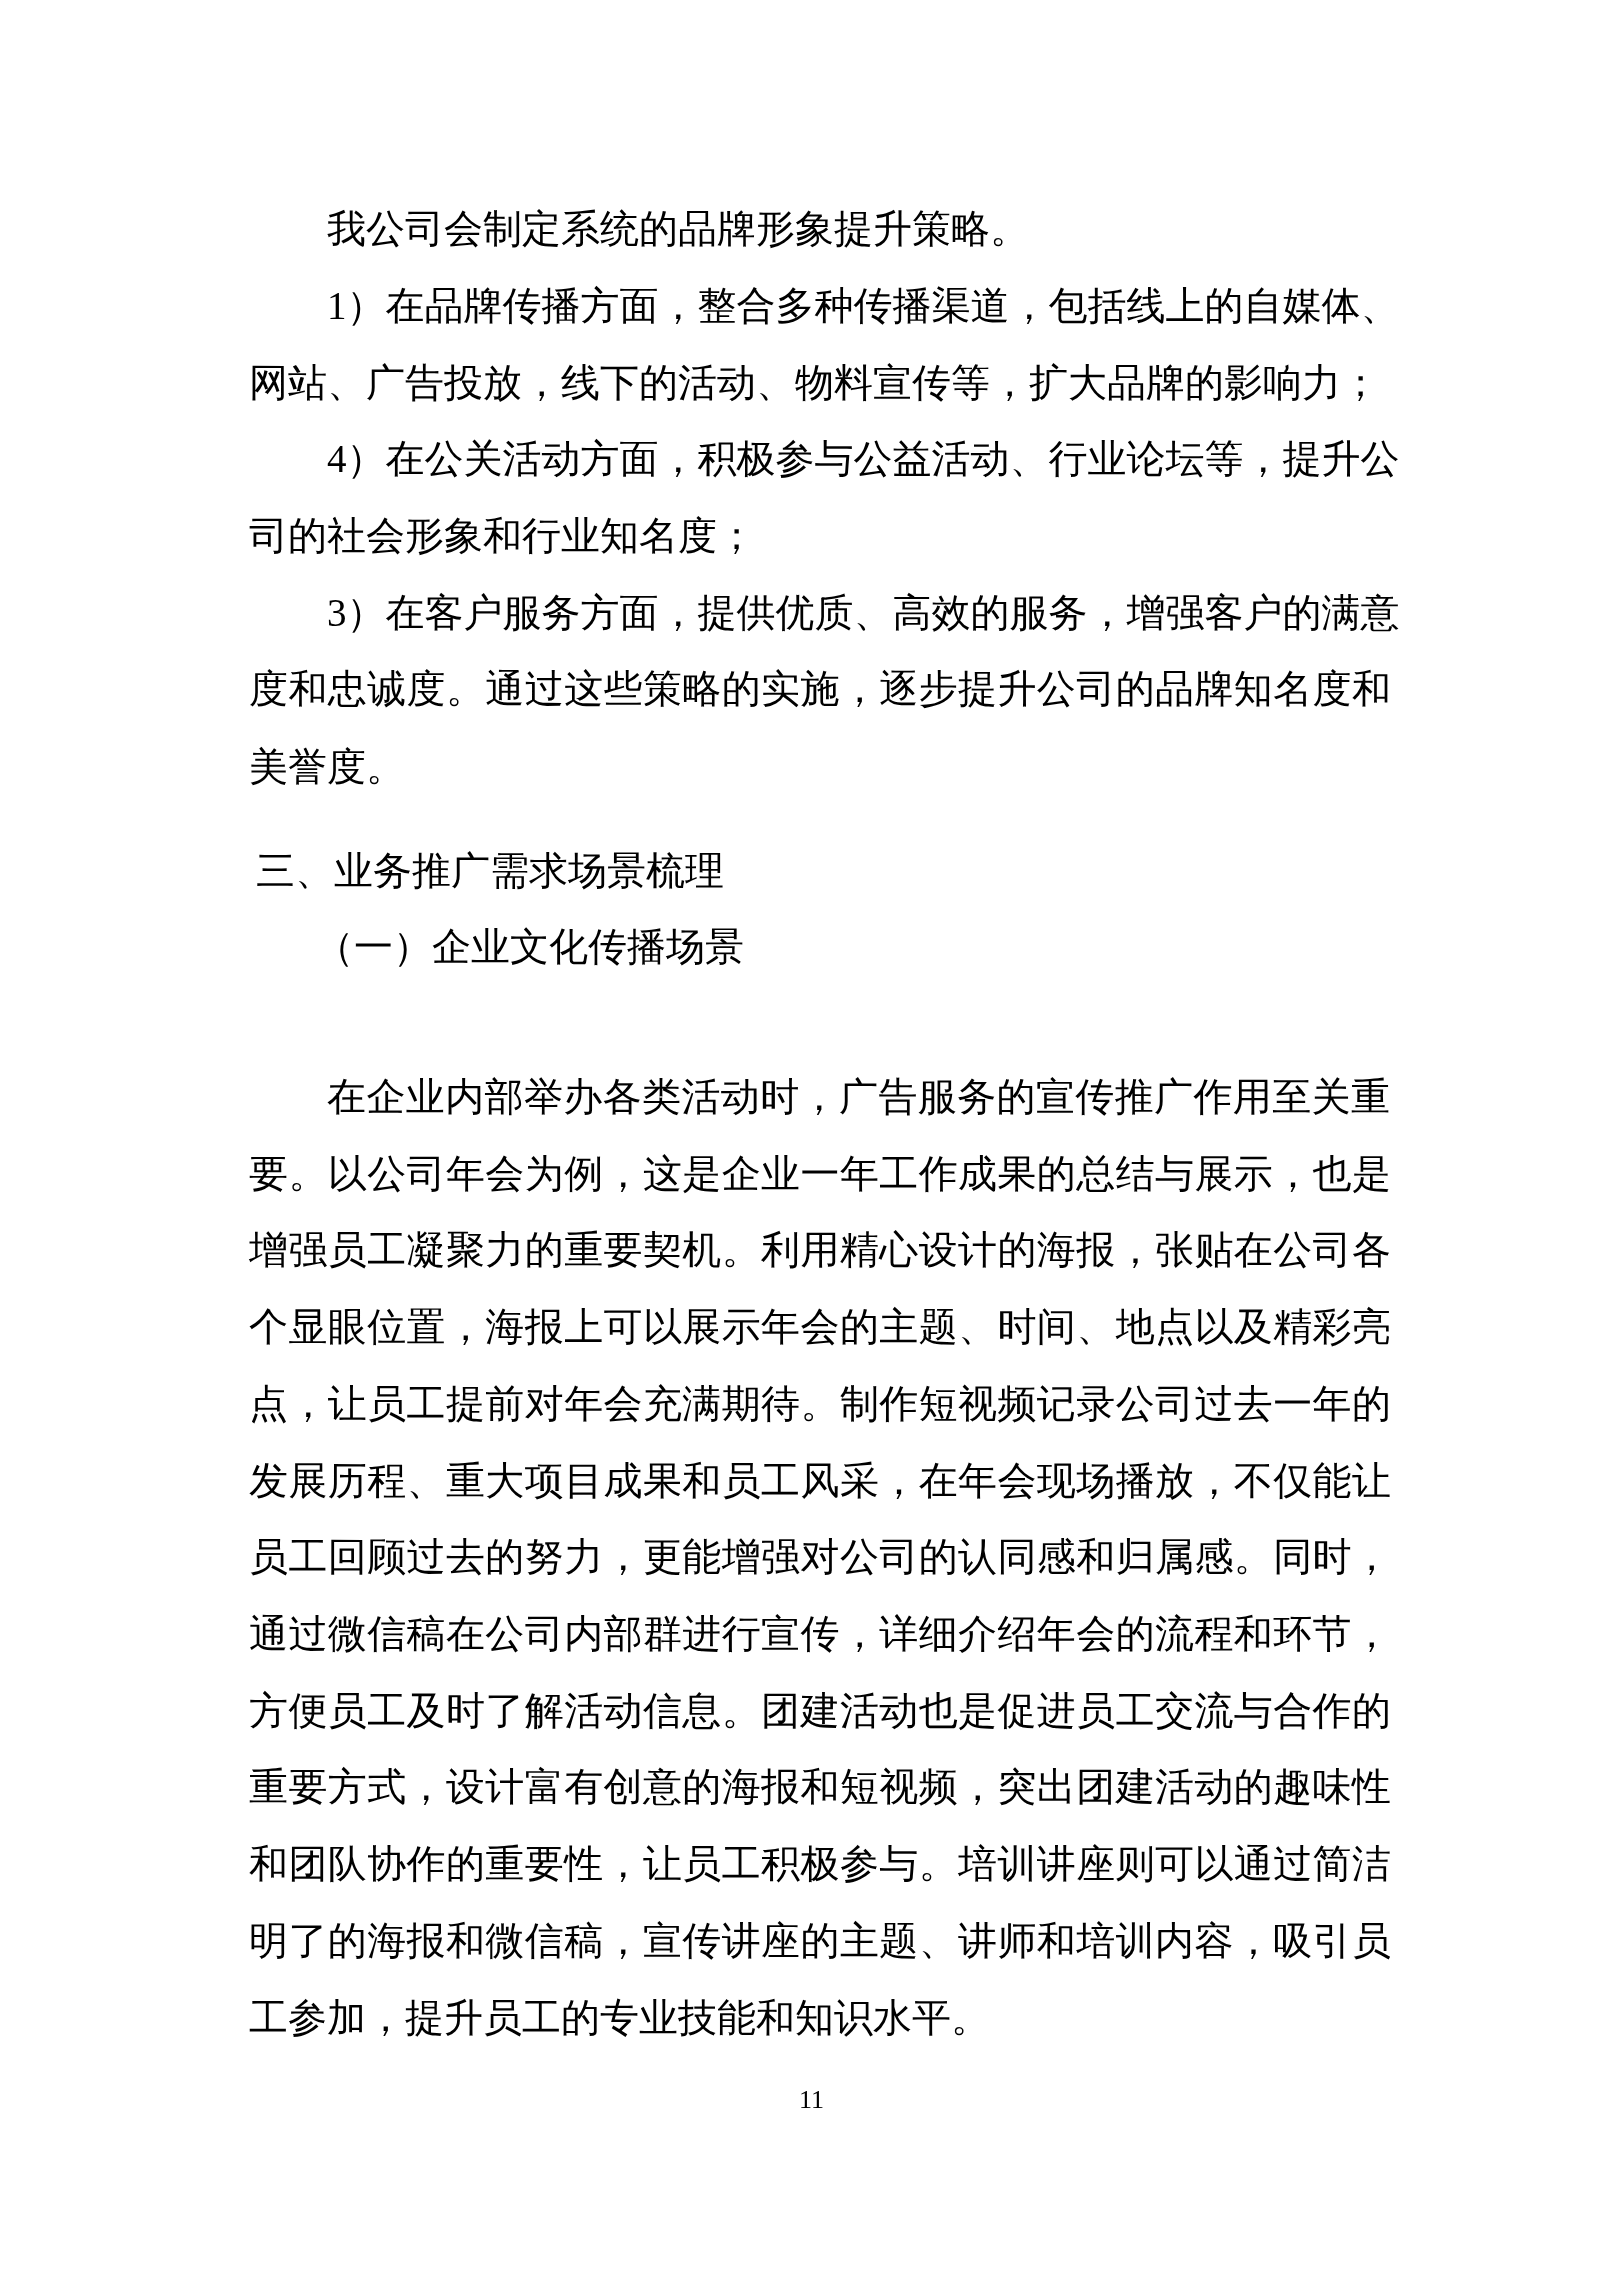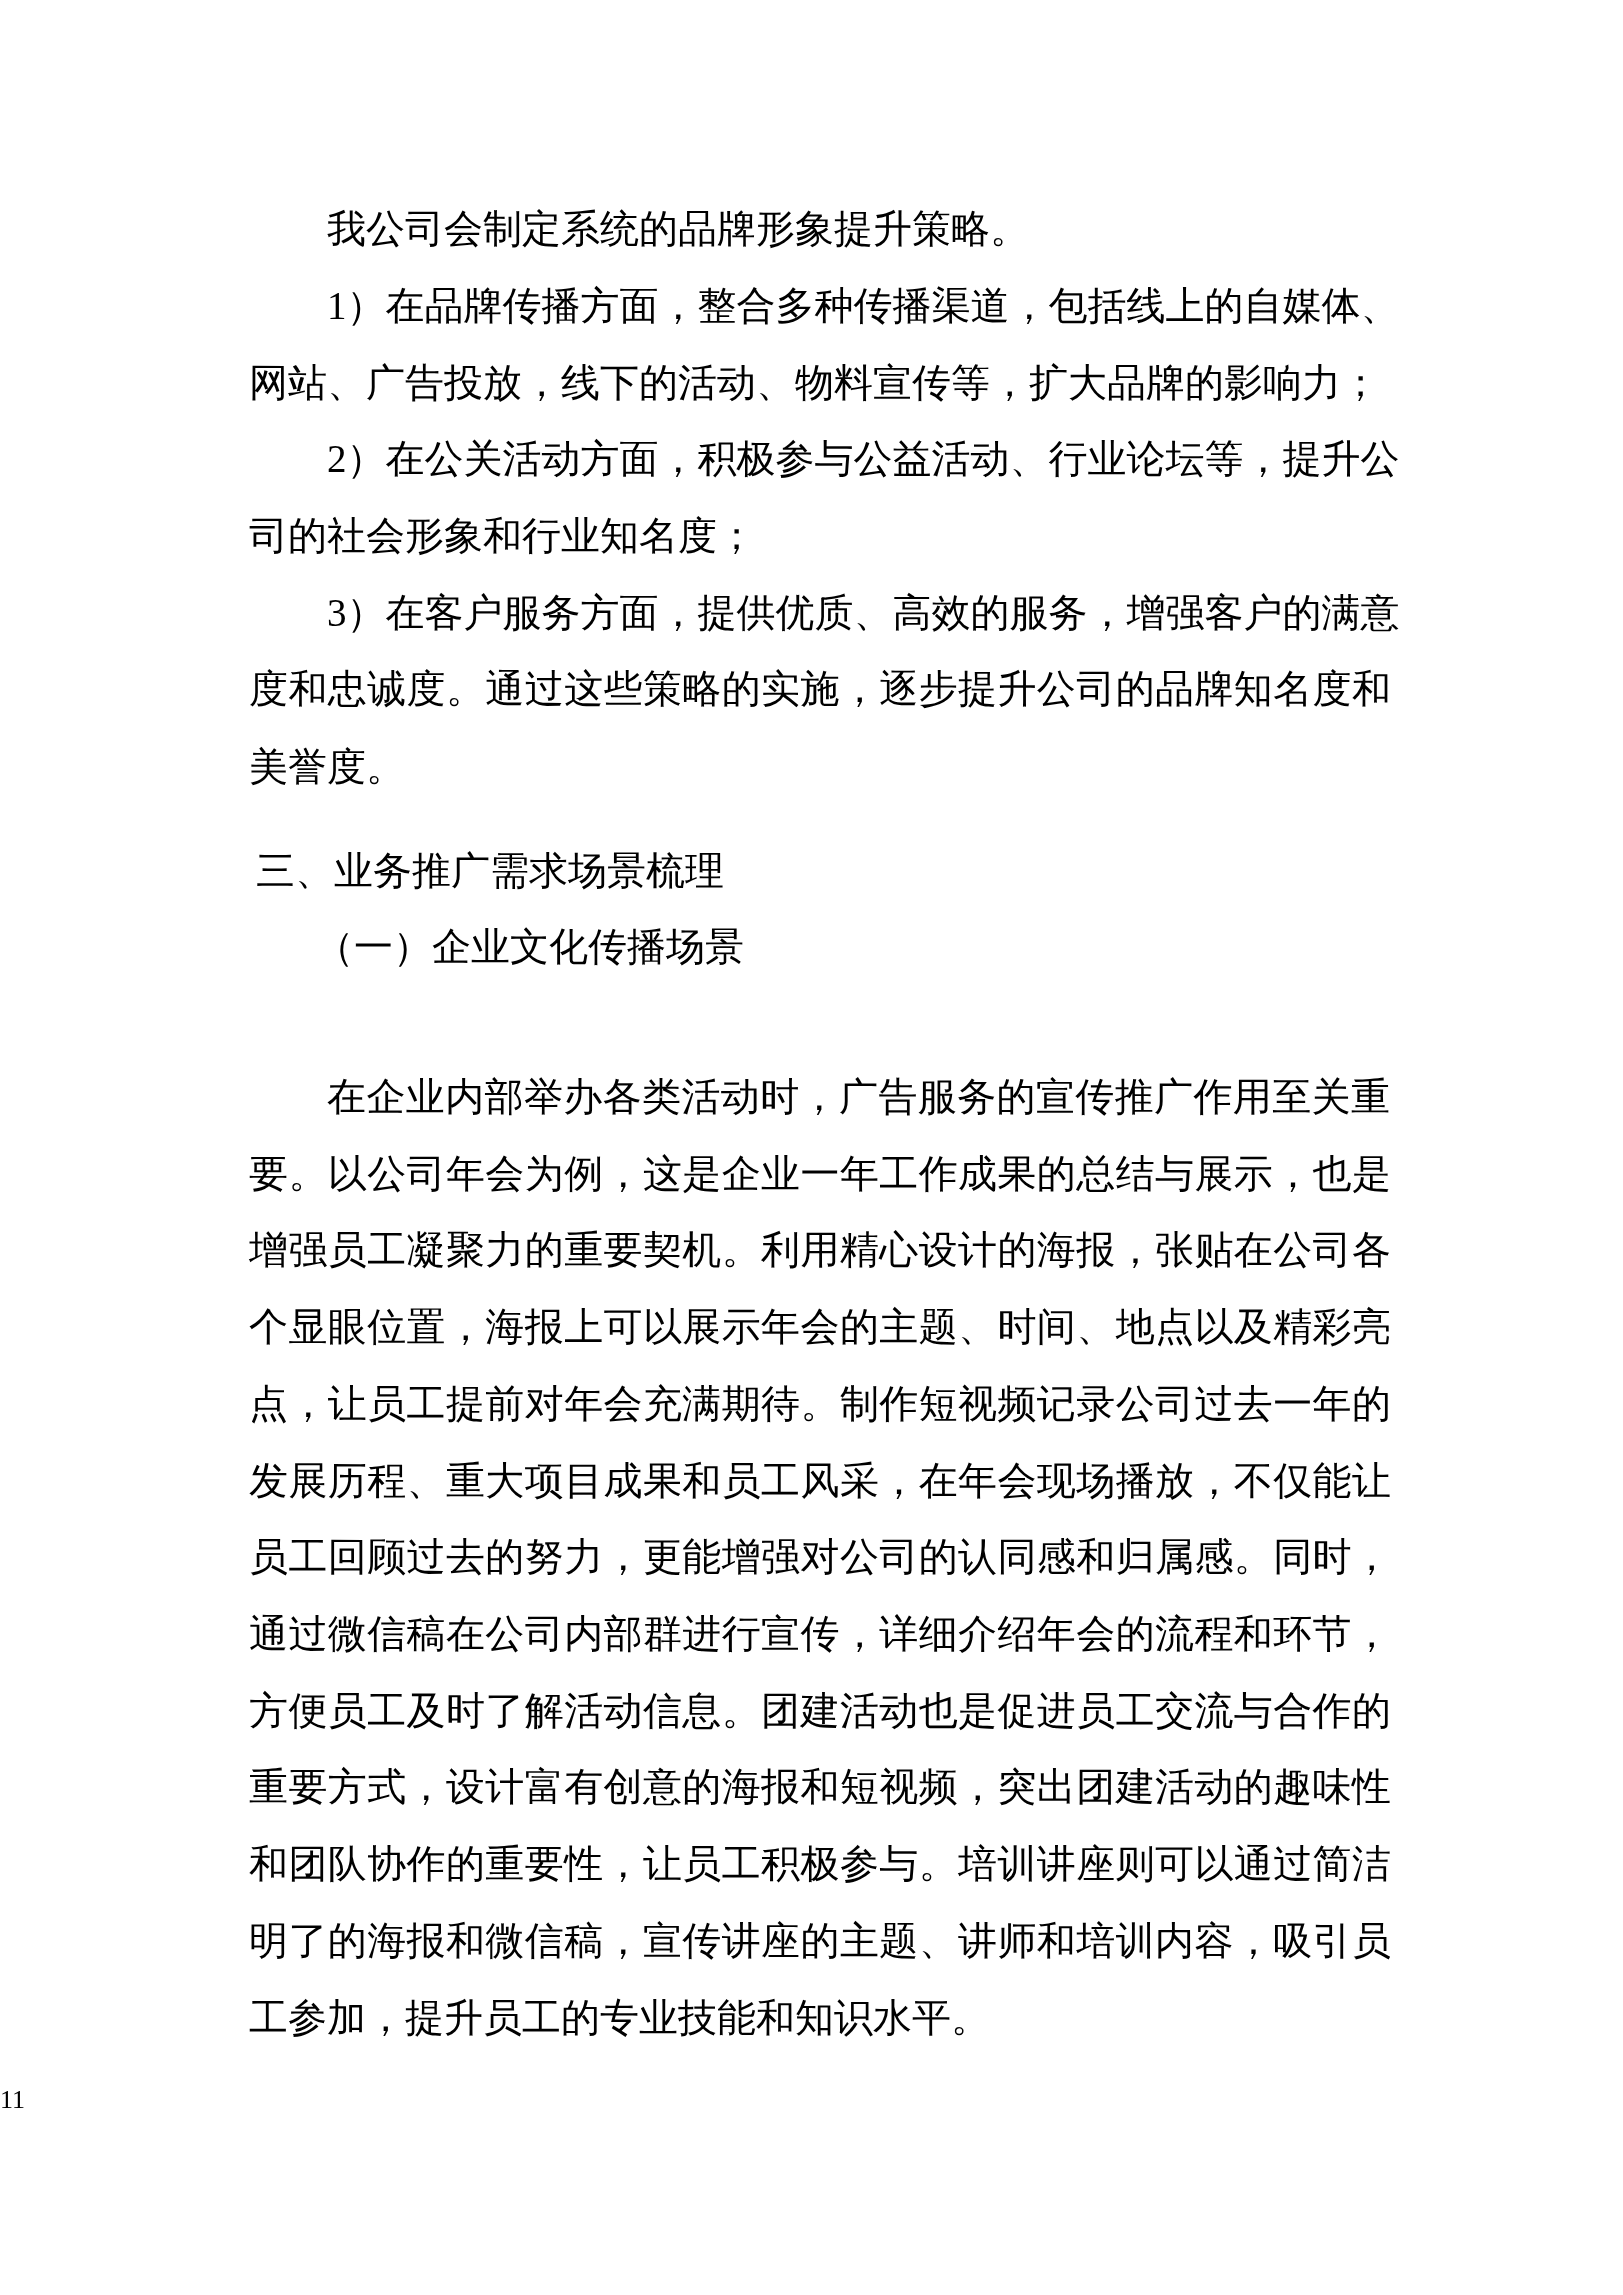--- a/index.html
+++ b/index.html
@@ -21,36 +21,37 @@
     text-align-last: justify;
     letter-spacing: 0;
   }
   .line.last { text-align-last: left; }
   .indent { left: 327px; width: 1063px; }
   .heading { text-align-last: left; margin-left: 7px; }
   .page-number {
     position: absolute;
     left: 0; width: 1623px;
     top: 2076px;
+    text-align: center;
     font-size: 26px;
     line-height: 48px;
     font-family: "Liberation Serif", "DejaVu Serif", serif;
   }
 </style>
 </head>
 <body>
 
 <div class="page">
 
   <div class="line indent last" style="top:190px">我公司会制定系统的品牌形象提升策略。</div>
 
   <div class="line indent" style="top:267px">1）在品牌传播方面，整合多种传播渠道，包括线上的自媒体、</div>
   <div class="line last" style="top:344px">网站、广告投放，线下的活动、物料宣传等，扩大品牌的影响力；</div>
 
-  <div class="line indent" style="top:420px">2）在公关活动方面，积极参与公益活动、行业论坛等，提升公</div>
+  <div class="line indent" style="top:420px">4）在公关活动方面，积极参与公益活动、行业论坛等，提升公</div>
   <div class="line last" style="top:497px">司的社会形象和行业知名度；</div>
 
   <div class="line indent" style="top:574px">3）在客户服务方面，提供优质、高效的服务，增强客户的满意</div>
   <div class="line" style="top:650px">度和忠诚度。通过这些策略的实施，逐步提升公司的品牌知名度和</div>
   <div class="line last" style="top:728px">美誉度。</div>
 
   <div class="line heading" style="top:832px">三、业务推广需求场景梳理</div>
   <div class="line heading" style="top:908px; left:308px; width:1083px;">（一）企业文化传播场景</div>
 
   <div class="line indent" style="top:1058px">在企业内部举办各类活动时，广告服务的宣传推广作用至关重</div>

